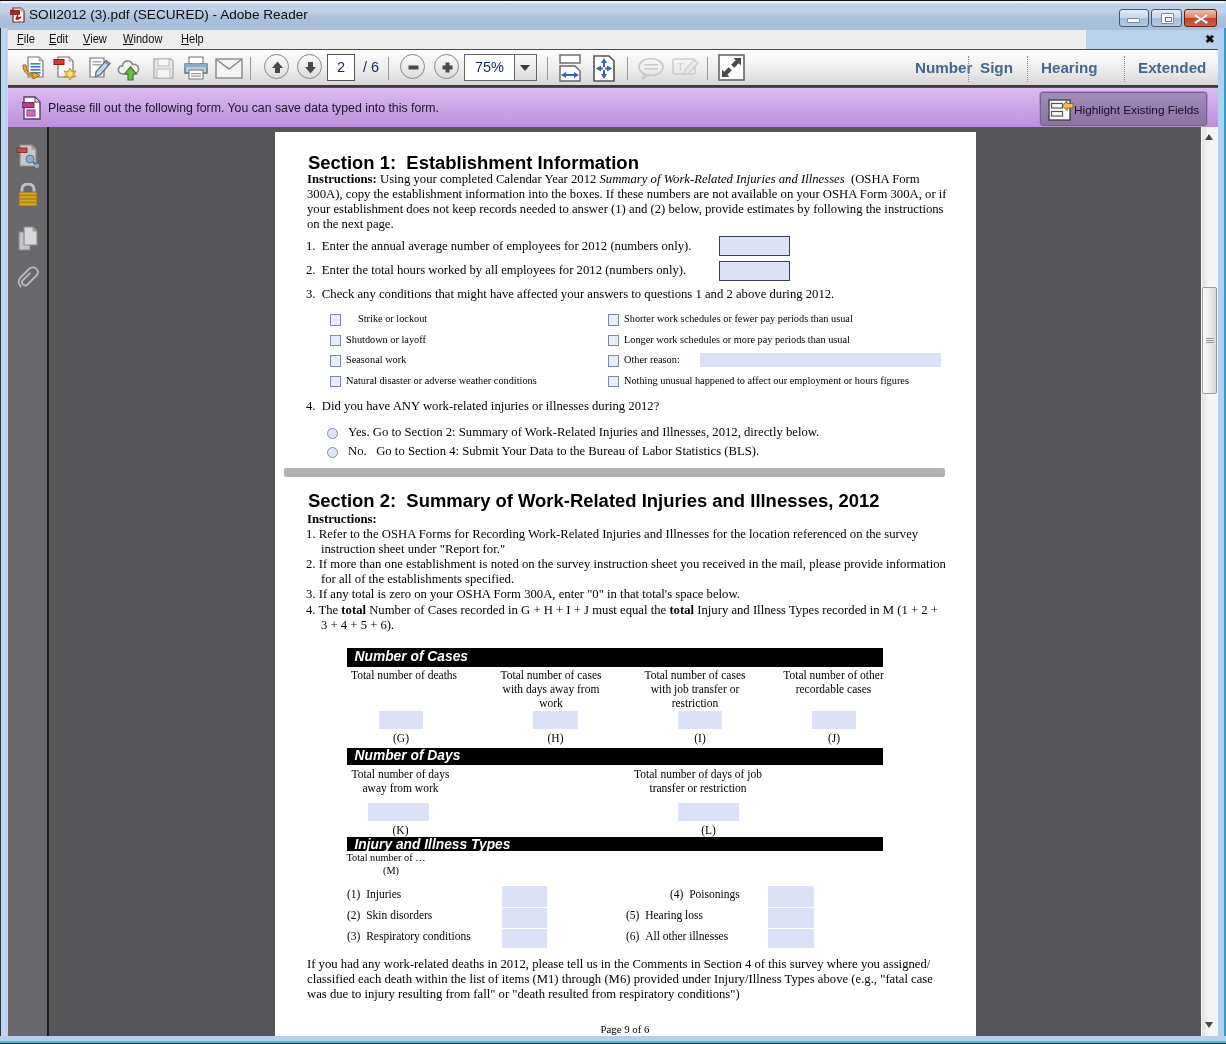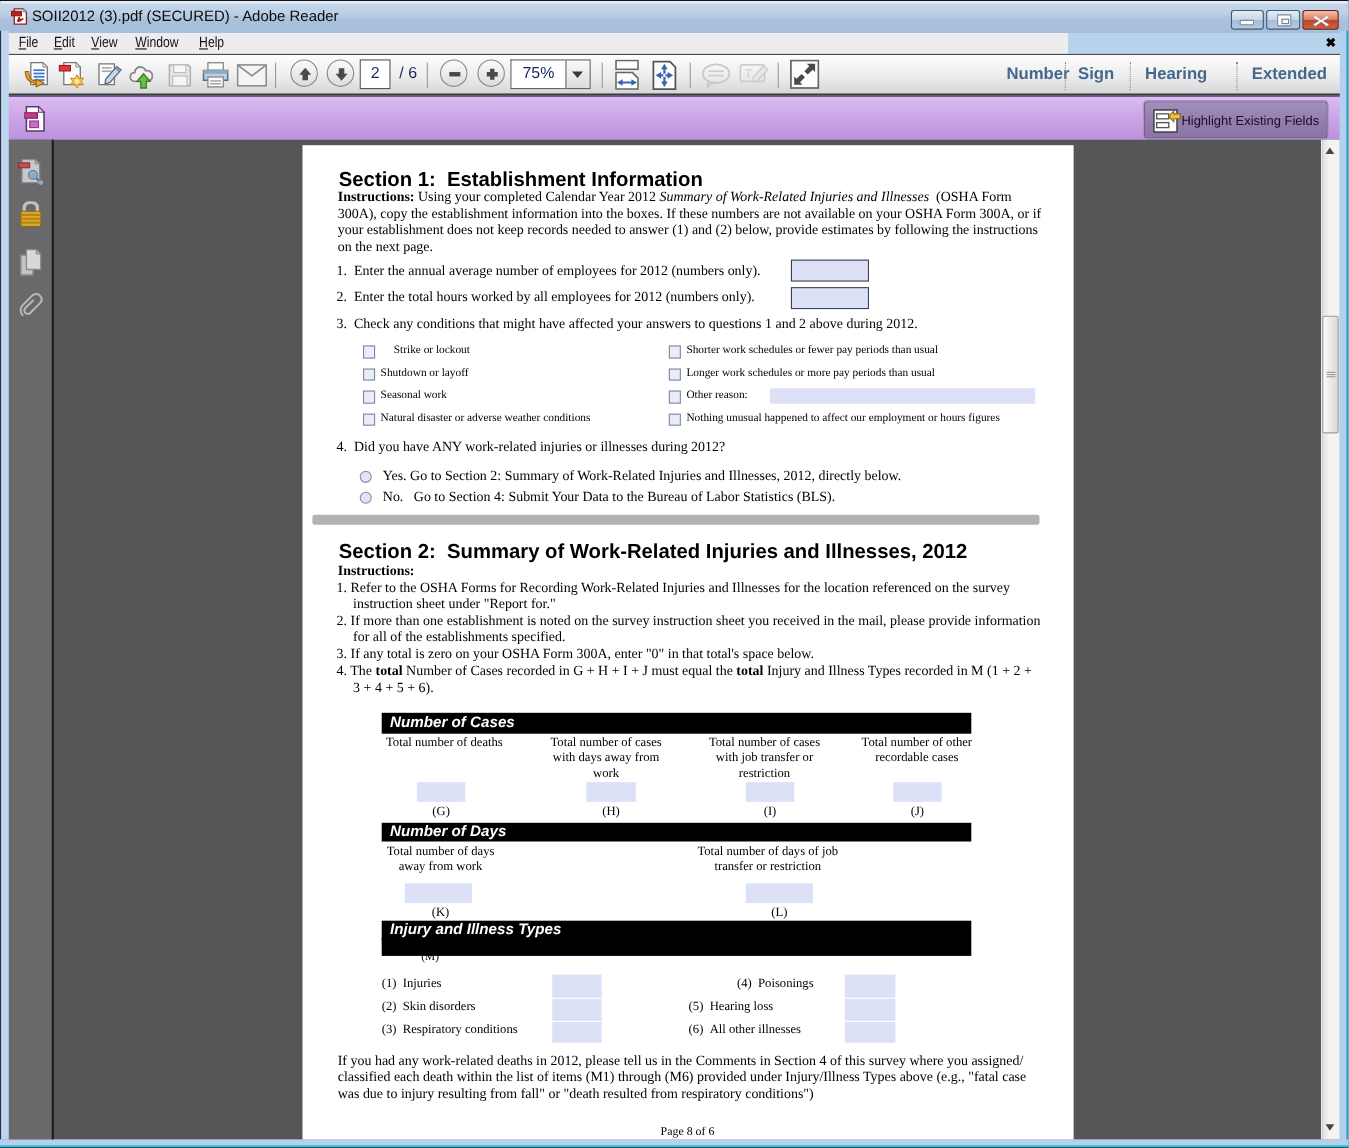--- a/index.html
+++ b/index.html
@@ -15,21 +15,21 @@
 .winbtn { top:9px; height:18px; border-radius:3px; border:1px solid #46586c; }
 #btnmin { left:1119px; width:30px; background:linear-gradient(#e2edf8 0%, #c6d8ec 48%, #a2bedb 52%, #b4cbe4 100%); }
 #btnmax { left:1151px; width:31px; background:linear-gradient(#e2edf8 0%, #c6d8ec 48%, #a2bedb 52%, #b4cbe4 100%); }
 #btncls { left:1184px; width:33px; background:linear-gradient(#efc0ae 0%, #dd8367 48%, #c14226 52%, #cc6242 100%); border-color:#6e1a0e; }
 #btnmin i { position:absolute; left:7px; top:8px; width:13px; height:5px; background:#fdfdfd; border:1px solid #7a8a9c; border-radius:1px;}
 #btnmax i { position:absolute; left:9px; top:3px; width:13px; height:11px; background:#fdfdfd; border:1px solid #7a8a9c; border-radius:1px; }
 #btnmax i:after { content:""; position:absolute; left:3px; top:3px; width:5px; height:3px; border:1px solid #68788c; background:#fff; }
 #btncls svg { position:absolute; left:8px; top:3px; }
 
 
-#menubar { left:2px; top:30px; width:969px; height:19px; background:#ededed; color:#111; font-size:13px; }
+#menubar { left:2px; top:30px; width:1084px; height:19px; background:#ededed; color:#111; font-size:13px; }
 .menuitem { position:absolute; top:0.5px; font-size:13.5px; transform:scaleX(0.82); transform-origin:0 0; }
 .ul { text-decoration:underline; }
 #menux { position:absolute; left:1203px; top:2px; color:#000; font-weight:bold; font-size:11.5px; }
 
 
 #toolbar { left:2px; top:49px; width:1222px; height:38px;
   background:linear-gradient(#fdfdfd 0%, #ededed 55%, #d6d6d6 100%);
   border-top:1px solid #4a4a4a; border-bottom:2px solid #3c3c3c; }
 .tsep { position:absolute; top:7px; width:1px; height:23px; background:#9a9a9a; }
 .navcirc { position:absolute; top:4px; width:25px; height:25px; border-radius:50%;
@@ -227,20 +227,21 @@
   </svg>
 </div>
 
 <div class="abs" id="purplebar">
   <svg style="position:absolute;left:20px;top:8px" width="20" height="24" viewBox="0 0 20 24">
     <path d="M2 1 L13 1 L18 6 L18 23 L2 23 Z" fill="#fdfdfd" stroke="#5a3a6a" stroke-width="1.4"></path>
     <path d="M13 1 L13 6 L18 6 Z" fill="#e8d8f0" stroke="#5a3a6a" stroke-width="1"></path>
     <rect x="0" y="6.5" width="12" height="5" fill="#c33b8b" stroke="#7a2458" stroke-width="1"></rect>
     <rect x="5" y="14" width="8" height="6" fill="#c86cc8" stroke="#8a3a8a" stroke-width="1"></rect>
   </svg>
+  <div id="purpletext">Please fill out the following form. You can save data typed into this form.</div>
   <div id="hlbtn">
     <svg style="position:absolute;left:8px;top:7px" width="26" height="22" viewBox="0 0 26 22">
       <rect x="1" y="1" width="21" height="20" fill="#fafafa" stroke="#3a3a4a" stroke-width="1.3"></rect>
       <rect x="3.5" y="4.5" width="11" height="4.5" fill="#fff" stroke="#555" stroke-width="1.2"></rect>
       <rect x="3.5" y="12.5" width="11" height="4.5" fill="#fff" stroke="#555" stroke-width="1.2"></rect>
       <path d="M25 4.5 L19 4.5 L19 2 L14.5 6.8 L19 11.5 L19 9 L25 9 Z" fill="#f0c040" stroke="#8a6a10" stroke-width="1"></path>
     </svg>
     <span>Highlight Existing Fields</span>
   </div>
 </div>
@@ -349,41 +350,41 @@
     <div class="bar" style="top:615.5px; height:17px; padding-top:0;">Number of Days</div>
     <div class="t md c" style="left:125.5px; top:635.8px;">Total number of days</div>
     <div class="t md c" style="left:125.5px; top:649.9px;">away from work</div>
     <div class="t md c" style="left:423px; top:635.8px;">Total number of days of job</div>
     <div class="t md c" style="left:423px; top:649.9px;">transfer or restriction</div>
     <div class="fld" style="left:93px; top:671px; width:61px; height:18px;"></div>
     <div class="fld" style="left:403px; top:671px; width:61px; height:18px;"></div>
     <div class="t md c" style="left:125.5px; top:692.1px;">(K)</div>
     <div class="t md c" style="left:433.5px; top:692.1px;">(L)</div>
 
-    <div class="bar" style="top:705.4px; height:32px; padding-top:0;">Injury and Illness Types</div>
+    <div class="bar" style="top:705.4px; height:14px; padding-top:0;">Injury and Illness Types</div>
     <div class="t sm" style="left:71.5px; top:720.2px;">Total number of …</div>
     <div class="t sm c" style="left:116px; top:732.8px;">(M)</div>
 
     <div class="t md" style="left:72px; top:755.7px;">(1)&nbsp;&nbsp;Injuries</div>
     <div class="t md" style="left:72px; top:776.7px;text-align:center;">(2)&nbsp;&nbsp;Skin disorders</div>
     <div class="t md" style="left:72px; top:797.7px;">(3)&nbsp;&nbsp;Respiratory conditions</div>
     <div class="t md" style="left:351px; top:755.7px;margin-left:44px;">(4)&nbsp;&nbsp;Poisonings</div>
     <div class="t md" style="left:351px; top:776.7px;">(5)&nbsp;&nbsp;Hearing loss</div>
     <div class="t md" style="left:351px; top:797.7px;">(6)&nbsp;&nbsp;All other illnesses</div>
     <div class="fld" style="left:227px; top:754px; width:45px; height:20.5px;"></div>
     <div class="fld" style="left:227px; top:775.5px; width:45px; height:20.5px;"></div>
     <div class="fld" style="left:227px; top:796.5px; width:45px; height:19.5px;"></div>
     <div class="fld" style="left:493px; top:754px; width:46px; height:20.5px;"></div>
     <div class="fld" style="left:493px; top:775.5px; width:46px; height:20.5px;"></div>
     <div class="fld" style="left:493px; top:796.5px; width:46px; height:19.5px;"></div>
 
     <div class="t" style="left:32px; top:825.2px;">If you had any work-related deaths in 2012, please tell us in the Comments in Section 4 of this survey where you assigned/</div>
     <div class="t" style="left:32px; top:840.2px;">classified each death within the list of items (M1) through (M6) provided under Injury/Illness Types above (e.g., "fatal case</div>
     <div class="t" style="left:32px; top:855.3px;">was due to injury resulting from fall" or "death resulted from respiratory conditions")</div>
-    <div class="t c" style="left:350px; top:890.3px; font-size:10.8px;">Page 8 of 6</div>
+    <div class="t c" style="left:350px; top:890.3px; font-size:10.8px;">Page 9 of 6</div>
   </div>
 </div>
 
 <div class="abs" id="lblue"></div>
 <div class="abs" id="rblue"></div>
 
 <div class="abs" style="left:0; top:1036px; width:1226px; height:5px; background:#b7cfe9;"></div>
 <div class="abs" style="left:0; top:1041px; width:1226px; height:2px; background:#2cc5e0;"></div>
 <div class="abs" style="left:0; top:1043px; width:1226px; height:1px; background:#15181c;"></div>
 

